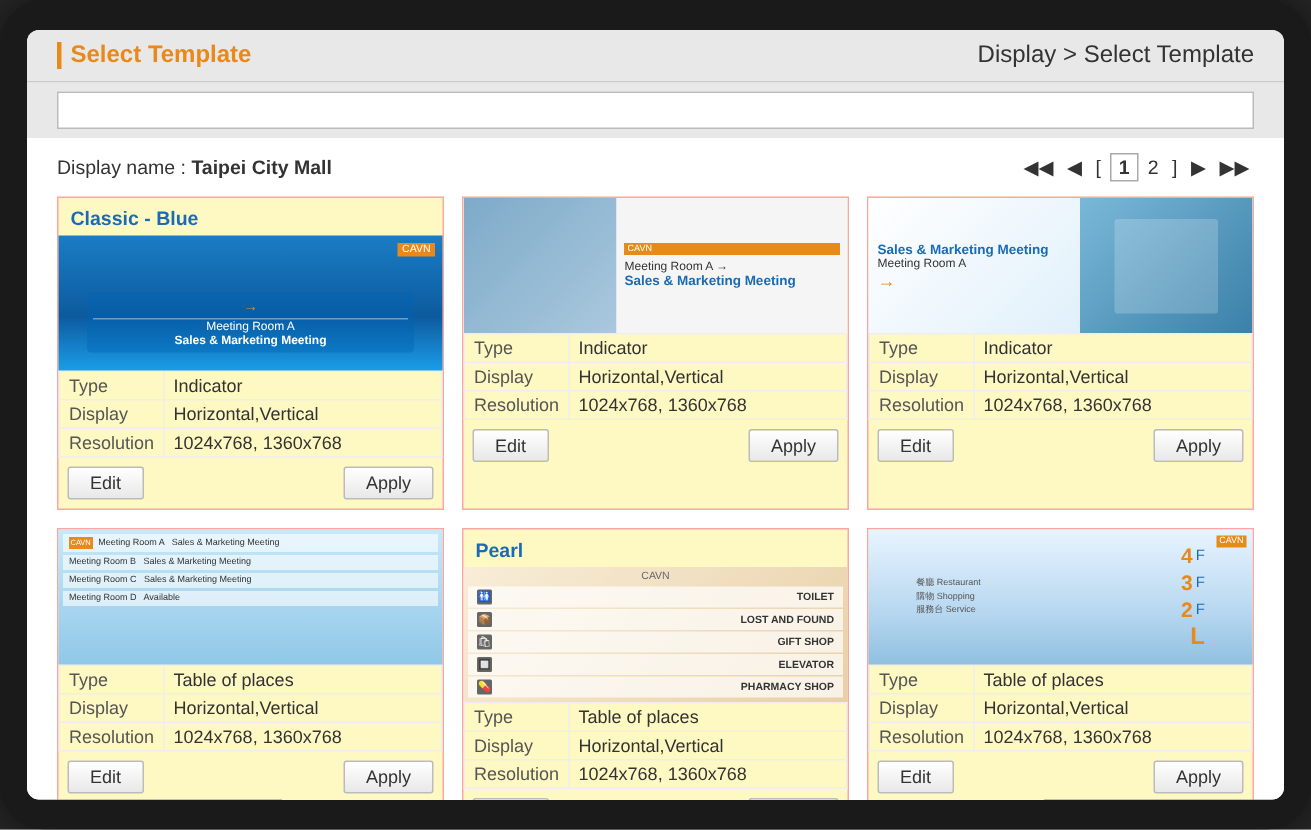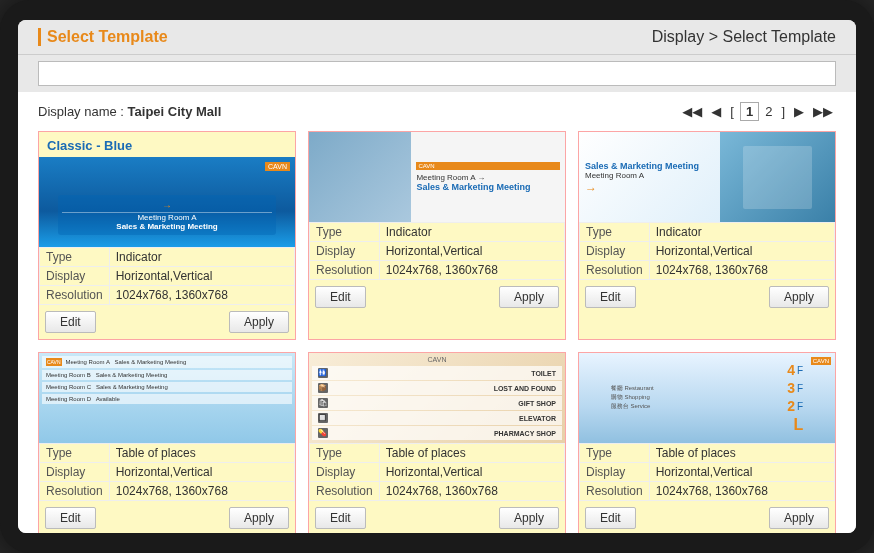--- a/index.html
+++ b/index.html
@@ -526,20 +526,21 @@
             </tr>
           </tbody>
             </table>
           <div class="card-actions">
             <button class="btn">Edit</button>
             <button class="btn">Apply</button>
           </div>
         </div>
 
         <div class="template-card">
+          <div class="template-card-title">Pearl</div>
           <div class="template-preview template-preview-pearl" style="height:90px;background:linear-gradient(135deg,#f8edd8,#e8d0a8);">
             <div style="text-align:center;font-size:7px;color:#666;margin-bottom:2px;">CAVN</div>
             <div class="pearl-row">
               <div class="pearl-icon">🚻</div>
               <div class="pearl-label">TOILET</div>
             </div>
             <div class="pearl-row">
               <div class="pearl-icon">📦</div>
               <div class="pearl-label">LOST AND FOUND</div>
             </div>

